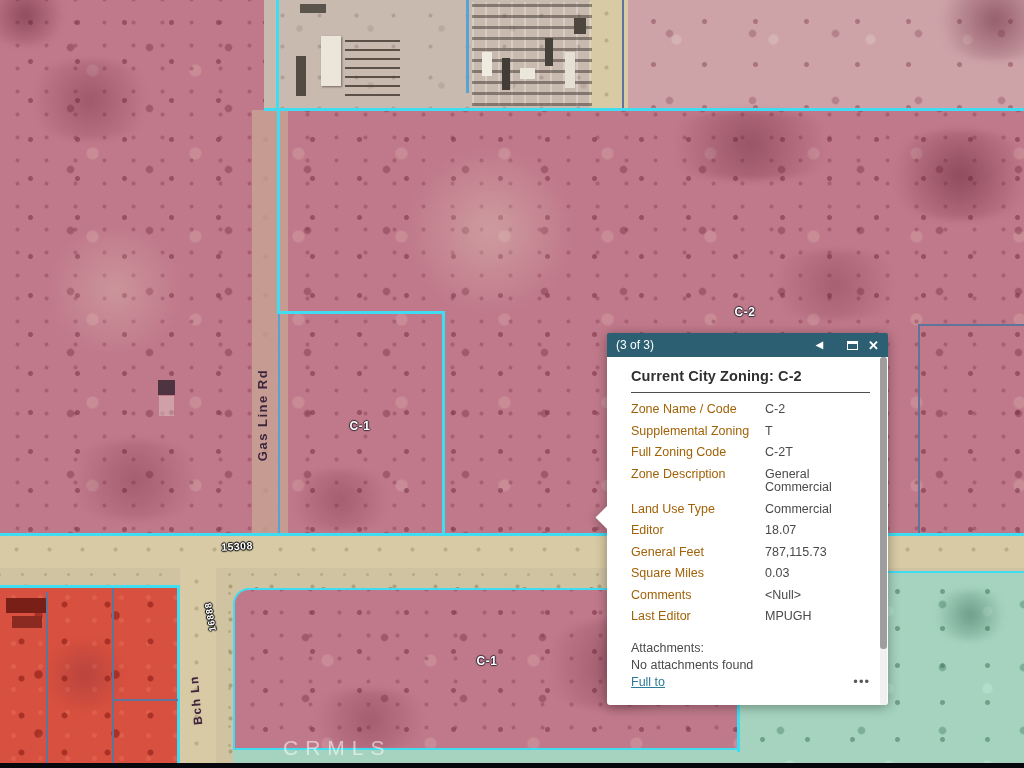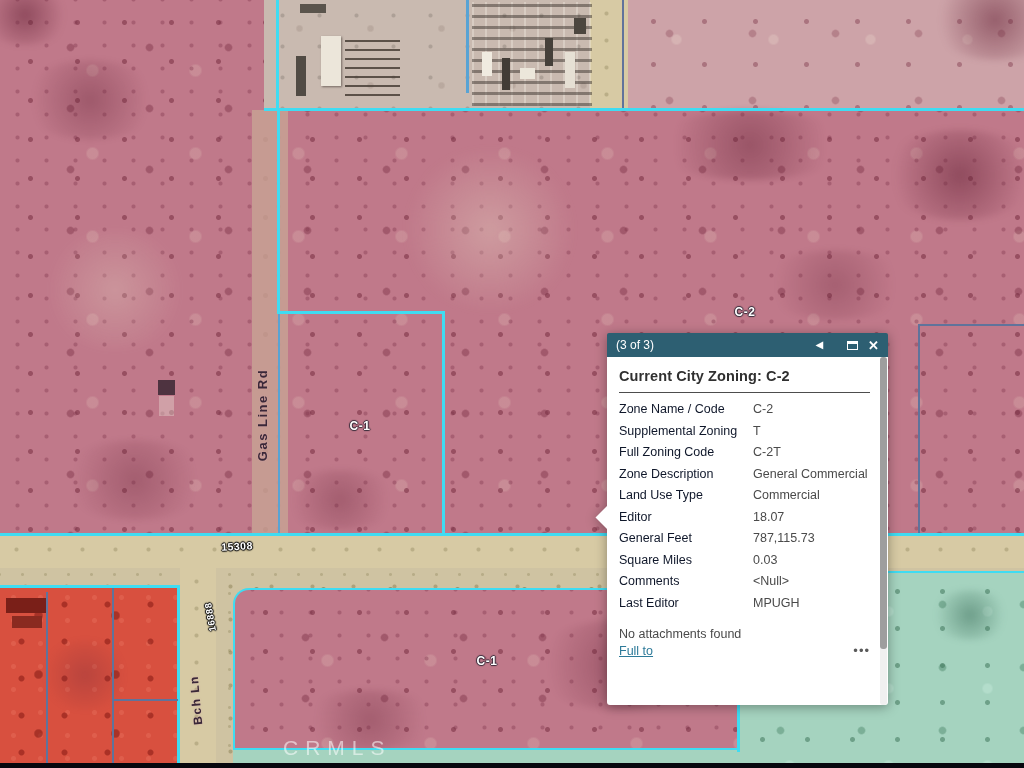--- a/index.html
+++ b/index.html
@@ -75,25 +75,25 @@
     filter:drop-shadow(0 2px 6px rgba(0,0,0,.35));}
   .popup-beak{position:absolute;left:-8px;top:176px;width:17px;height:17px;background:#fff;transform:rotate(45deg);}
   .popup-header{position:relative;height:24px;background:#2d5f72;border-radius:2px 2px 0 0;
     display:flex;align-items:center;padding:0 9px;color:#fff;}
   .popup-pager{font-size:12px;}
   .hdr-icons{margin-left:auto;display:flex;align-items:center;}
   .icon-prev{font-size:10px;line-height:10px;cursor:pointer;}
   .icon-max{width:11px;height:9px;border:1.5px solid #fff;border-top-width:3px;margin-left:24px;cursor:pointer;}
   .icon-close{font-size:13px;font-weight:bold;line-height:13px;margin-left:10px;cursor:pointer;}
   .popup-body{position:relative;background:#fff;height:348px;border-radius:0 0 3px 3px;
-    padding:11px 18px 8px 12px;overflow:hidden;}
+    padding:11px 18px 8px 24px;overflow:hidden;}
   .popup-title{font-size:14.5px;font-weight:bold;color:#303030;letter-spacing:.1px;}
   .popup-rule{border:none;border-top:1.5px solid #4d4d4d;margin:8px 0 6px 0;}
   .field-row{display:flex;padding:4px 0;font-size:12.5px;line-height:13.5px;}
-  .field-label{width:134px;flex:0 0 134px;color:#0f172a;}
+  .field-label{width:134px;flex:0 0 134px;color:#a16207;}
   .field-value{color:#4a4a4a;}
   .attach-block{margin-top:12px;font-size:12.5px;color:#4a4a4a;line-height:17px;}
   .popup-footer{display:flex;align-items:center;margin-top:1px;}
   .zoom-to{font-size:12.5px;color:#2d7a99;text-decoration:underline;cursor:pointer;}
   .more-options{margin-left:auto;color:#5a5a5a;font-size:13px;letter-spacing:1px;cursor:pointer;line-height:8px;}
   .scrollbar{position:absolute;right:1px;top:0;width:7px;height:100%;background:#f0f0f0;border-radius:3px;}
   .scroll-thumb{position:absolute;top:0;left:0;width:7px;height:84%;background:#9e9e9e;border-radius:3px;cursor:pointer;}
 </style>
 </head>
 <body>
@@ -234,20 +234,21 @@
             <span class="field-label">Comments</span>
             <span class="field-value">&lt;Null&gt;</span>
           </div>
         <div class="field-row">
             <span class="field-label">Last Editor</span>
             <span class="field-value">MPUGH</span>
           </div>
       </div>
 
       <div class="attach-block">
+        <div>Attachments:</div>
         <div>No attachments found</div>
       </div>
 
       <div class="popup-footer">
         <span class="zoom-to">Full to</span>
         <span class="more-options">•••</span>
       </div>
 
       <div class="scrollbar">
         <div class="scroll-thumb"></div>

